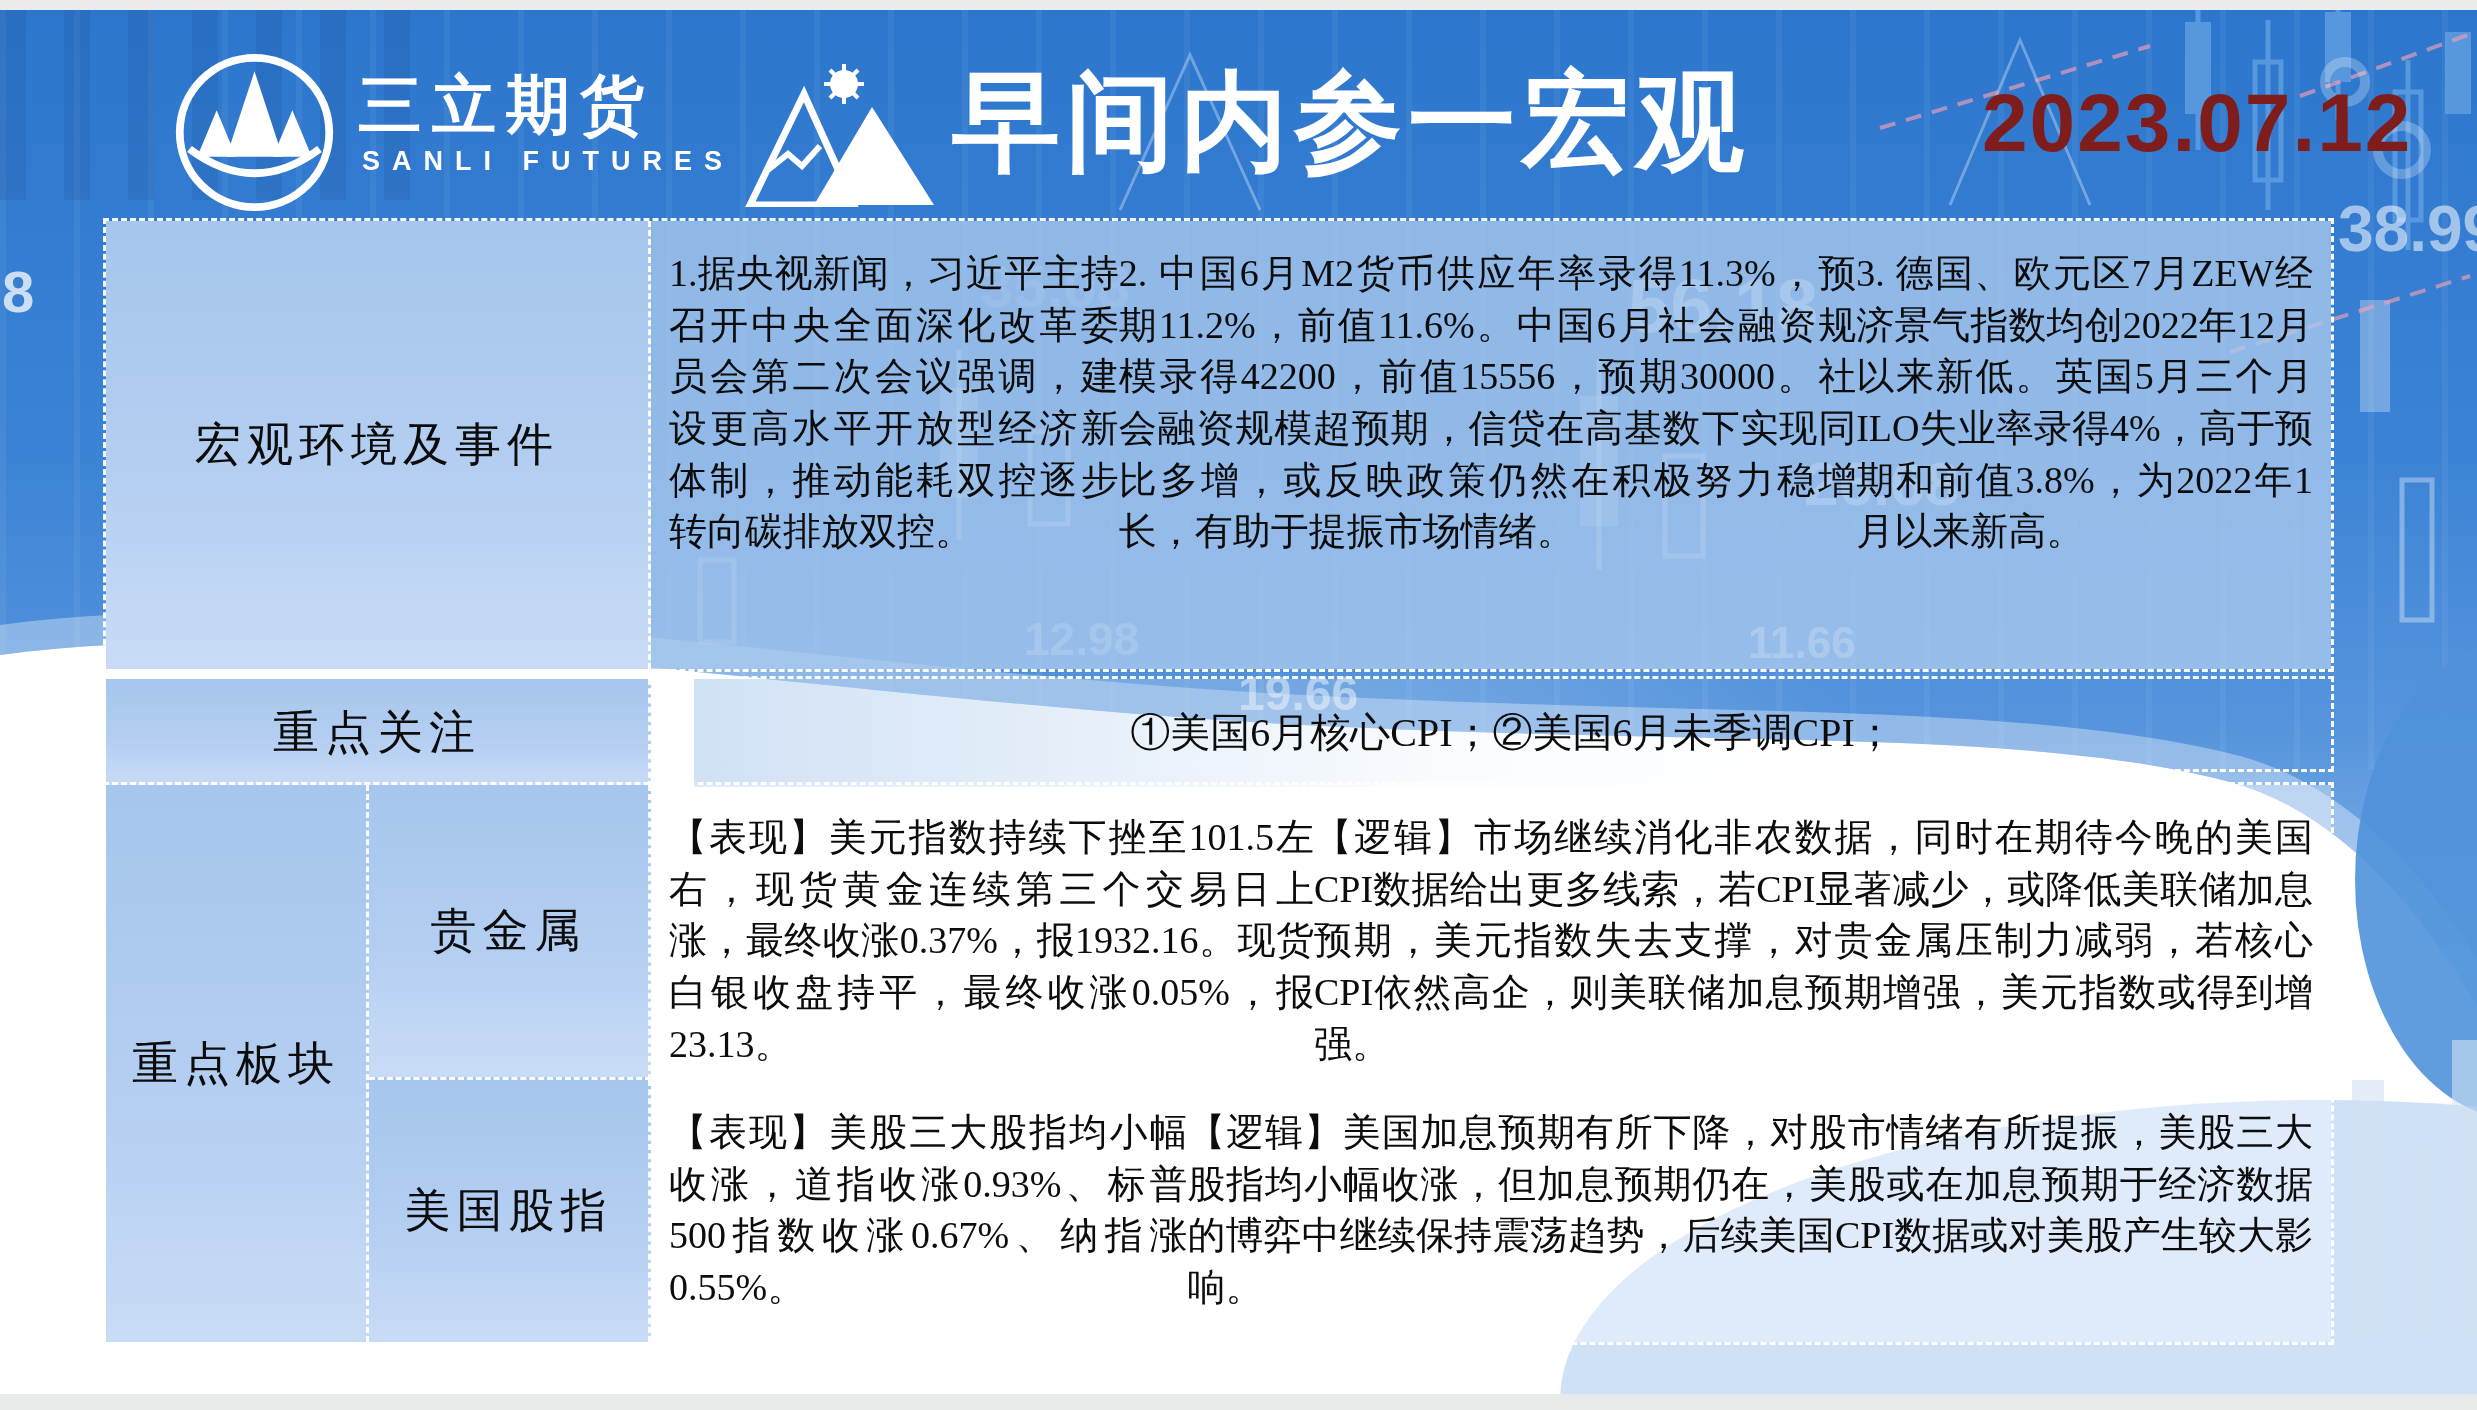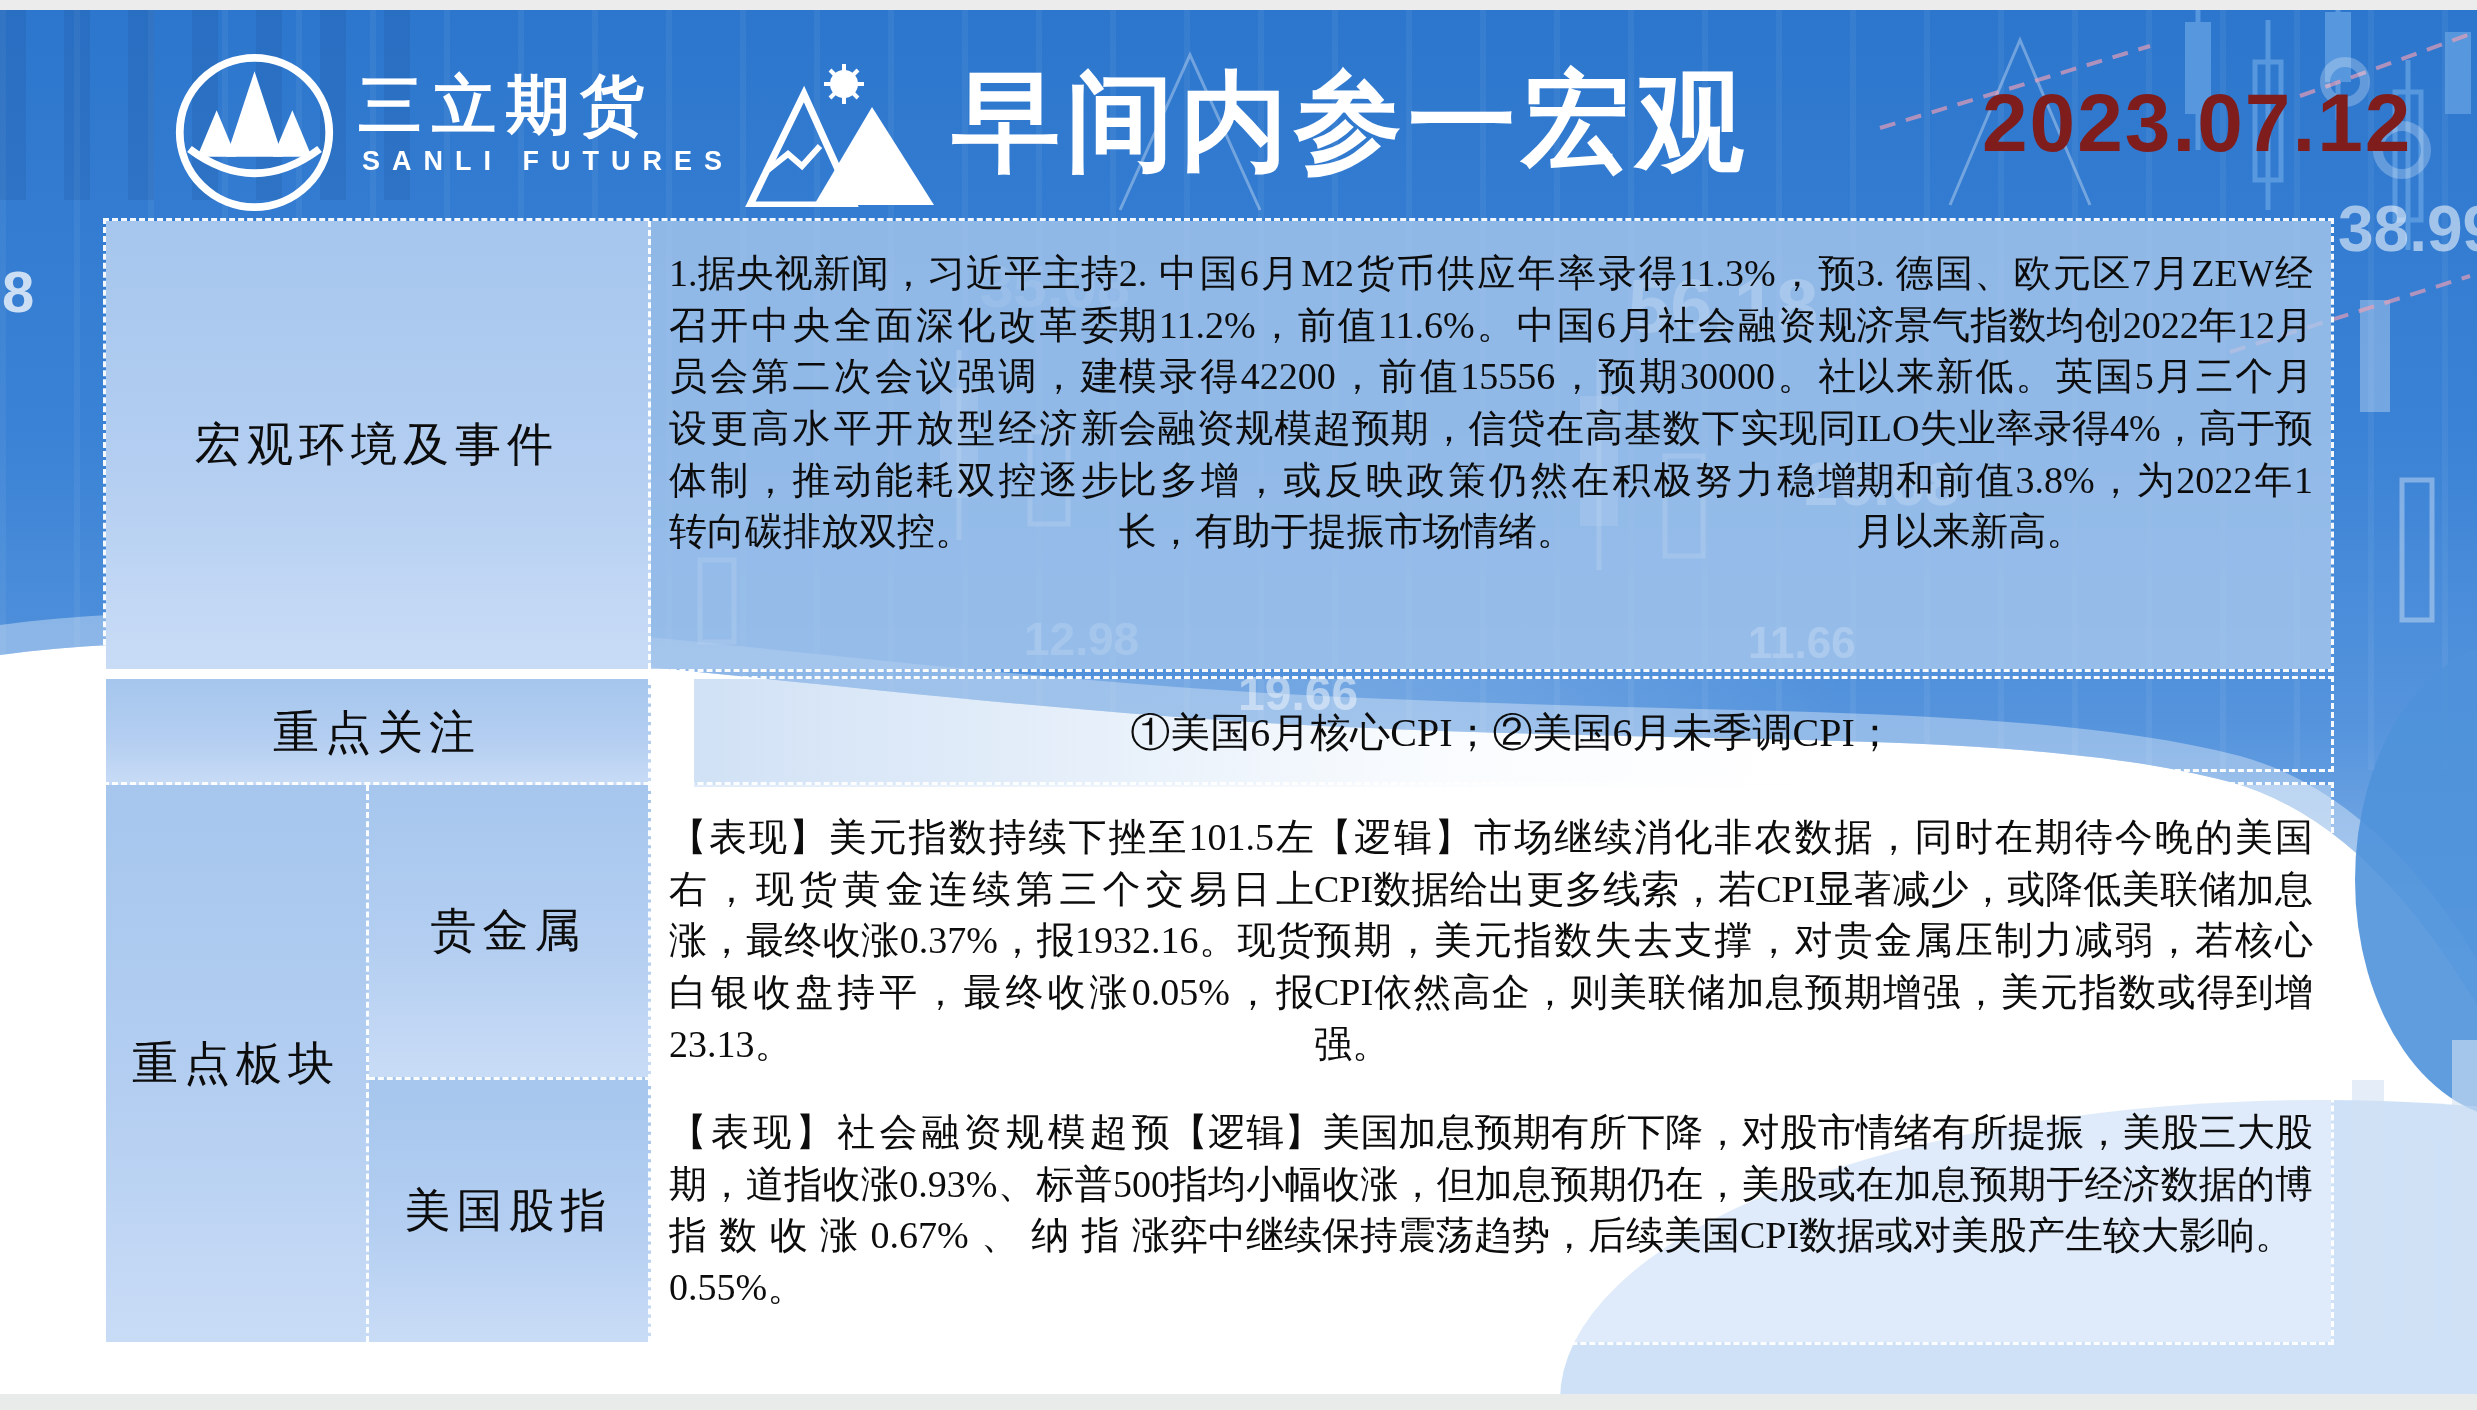--- a/index.html
+++ b/index.html
@@ -186,19 +186,19 @@
   <div class="cell label-cell b-right b-bottom">贵金属</div>
 
   <div class="cell label-cell label-main b-right">重点板块</div>
   <div class="cell content-cell r3-content b-bottom">
     <p>【表现】美元指数持续下挫至101.5左右，现货黄金连续第三个交易日上涨，最终收涨0.37%，报1932.16。现货白银收盘持平，最终收涨0.05%，报23.13。</p>
     <p>【逻辑】市场继续消化非农数据，同时在期待今晚的美国CPI数据给出更多线索，若CPI显著减少，或降低美联储加息预期，美元指数失去支撑，对贵金属压制力减弱，若核心CPI依然高企，则美联储加息预期增强，美元指数或得到增强。</p>
   </div>
 
   <div class="cell label-cell b-right">美国股指</div>
   <div class="cell content-cell r3-content">
-    <p>【表现】社会融资规模超预期，道指收涨0.93%、标普500指数收涨0.67%、纳指涨0.55%。</p>
+    <p>【表现】美股三大股指均小幅收涨，道指收涨0.93%、标普500指数收涨0.67%、纳指涨0.55%。</p>
     <p>【逻辑】美国加息预期有所下降，对股市情绪有所提振，美股三大股指均小幅收涨，但加息预期仍在，美股或在加息预期于经济数据的博弈中继续保持震荡趋势，后续美国CPI数据或对美股产生较大影响。</p>
   </div>
 </div>
 
 <div class="strip-top"></div>
 <div class="strip-bottom"></div>
 
 </body></html>

